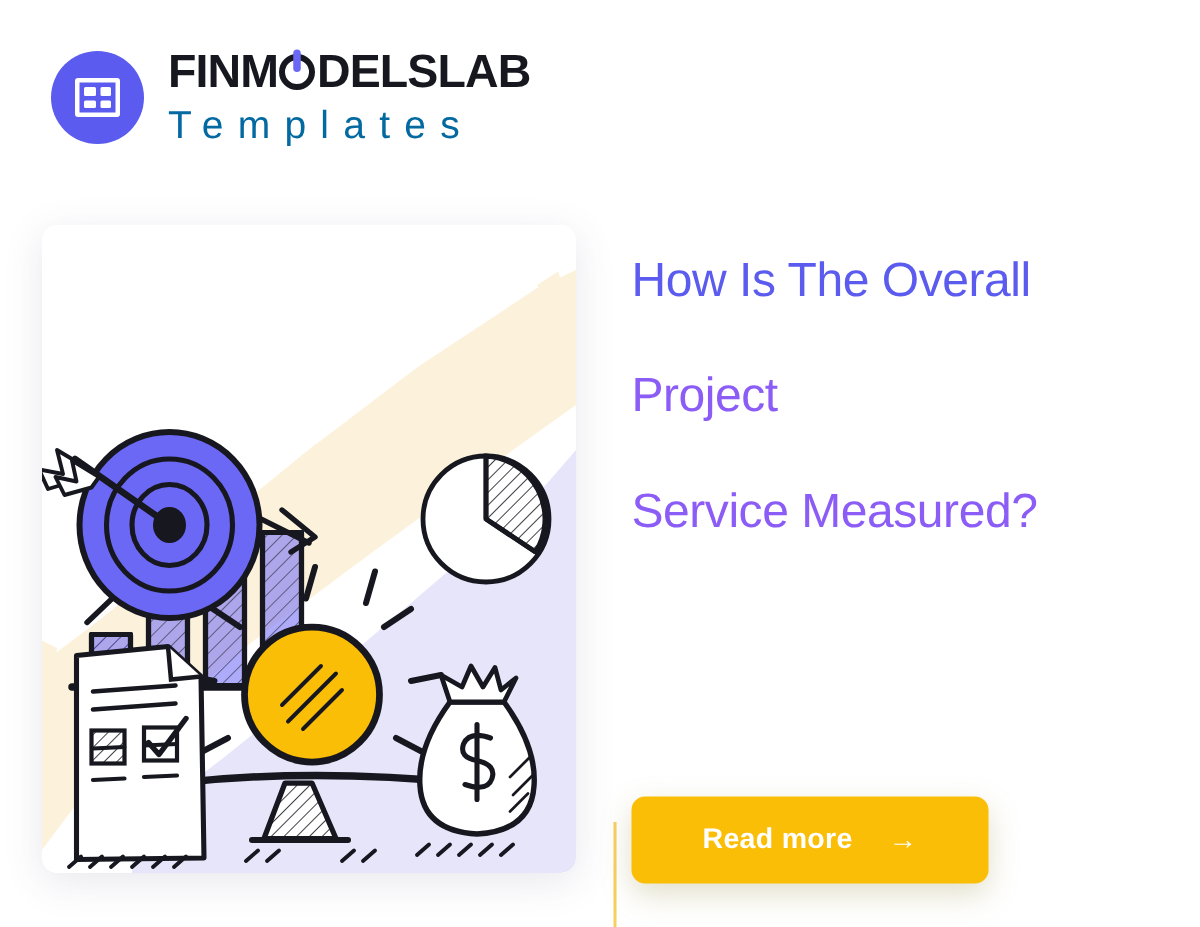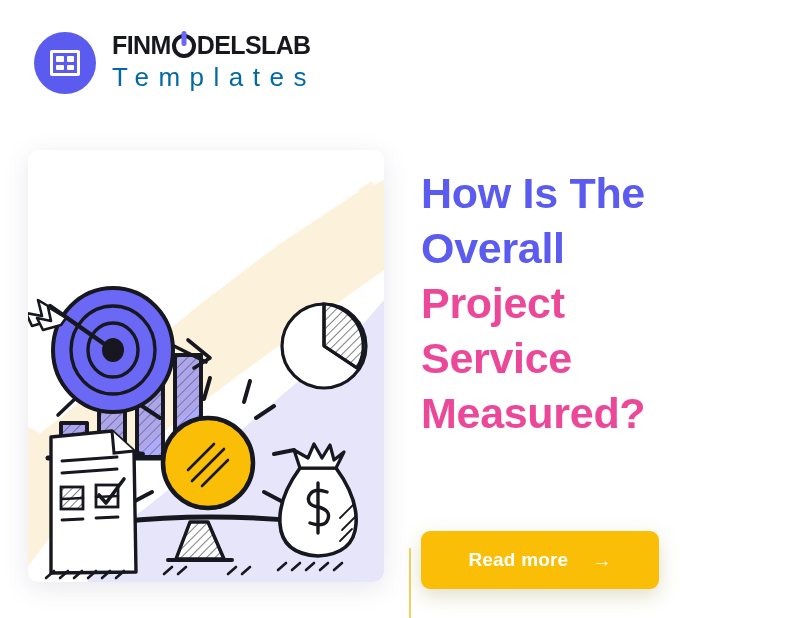--- a/index.html
+++ b/index.html
@@ -49,21 +49,21 @@
     grid-template-columns: 1fr 1fr;
     grid-template-rows: 1fr 1fr;
     gap: 3px;
     padding: 3px;
   }
   .logo-grid i { background: #ffffff; border-radius: 1px; display: block; }
 
   .logo-text { display: flex; flex-direction: column; justify-content: center; }
 
   .brand-name {
-    font-size: 25px;
+    font-size: 31px;
     font-weight: bold;
     letter-spacing: -0.6px;
     color: #17171f;
     line-height: 1.02;
     display: flex;
     align-items: center;
   }
   .brand-o {
     position: relative;
     display: inline-block;
@@ -121,27 +121,27 @@
 
   
   .content {
     position: absolute;
     left: 421px;
     top: 166px;
     width: 368px;
   }
 
   .headline {
-    font-size: 43px;
-    font-weight: bold;
+    font-size: 32px;
+    font-weight: normal;
     line-height: 1.28;
     letter-spacing: -0.3px;
   }
   .headline .hl-accent { color: #5B5BEF; display: block; }
-  .headline .hl-main   { color: #ec4899; display: block; }
+  .headline .hl-main   { color: #8b5cf6; display: block; margin-top: 36px; }
 
   
   .cta {
     position: absolute;
     left: 421px;
     top: 531px;
     width: 238px;
     height: 58px;
     background: #FBBE07;
     border: none;

